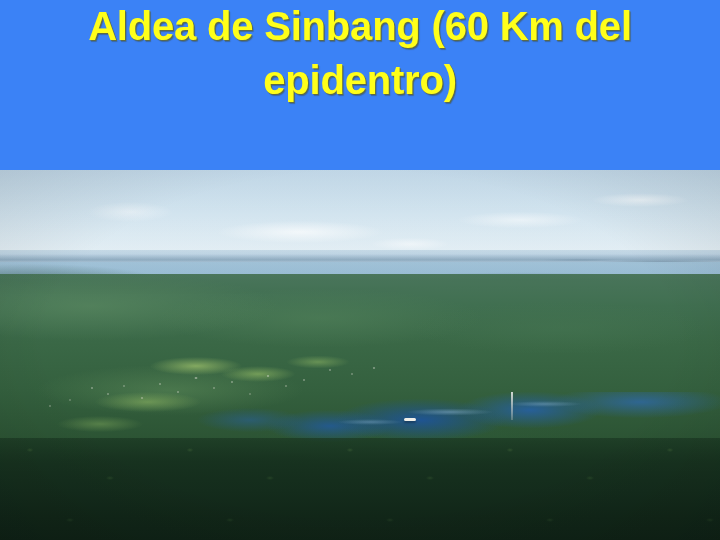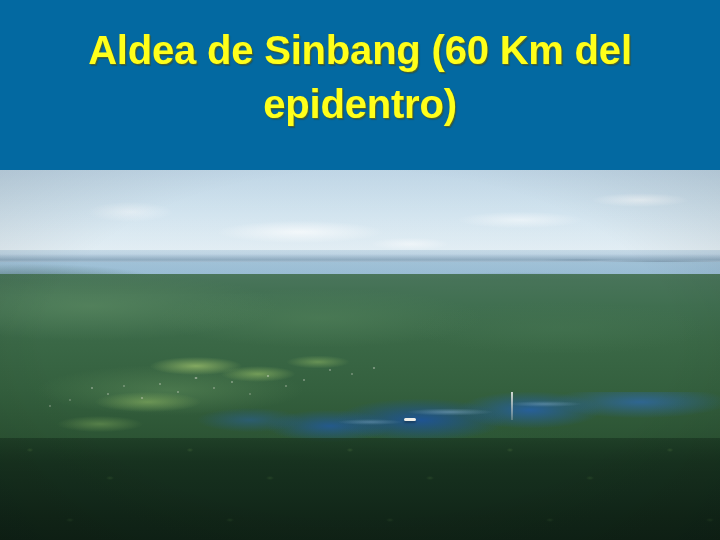--- a/index.html
+++ b/index.html
@@ -19,26 +19,26 @@
     background: #0000ff;
   }
 
   
   #title-bar {
     position: absolute;
     left: 0;
     top: 0;
     width: 720px;
     height: 170px;
-    background: #0369a1;
+    background: #3b82f6;
     display: flex;
     align-items: flex-start;
     justify-content: center;
     box-sizing: border-box;
-    padding: 24px 26px 0 26px;
+    padding: 0 26px 0 26px;
   }
   #slide-title {
     color: #ffff1a;
     font-family: "Liberation Sans", sans-serif;
     font-weight: bold;
     font-size: 40px;
     line-height: 1.34;
     text-align: center;
     letter-spacing: -0.2px;
     width: 100%;

